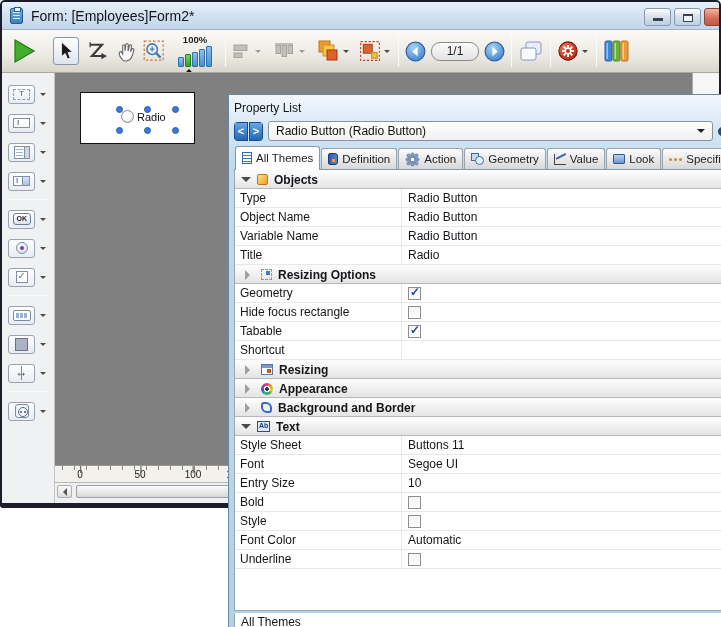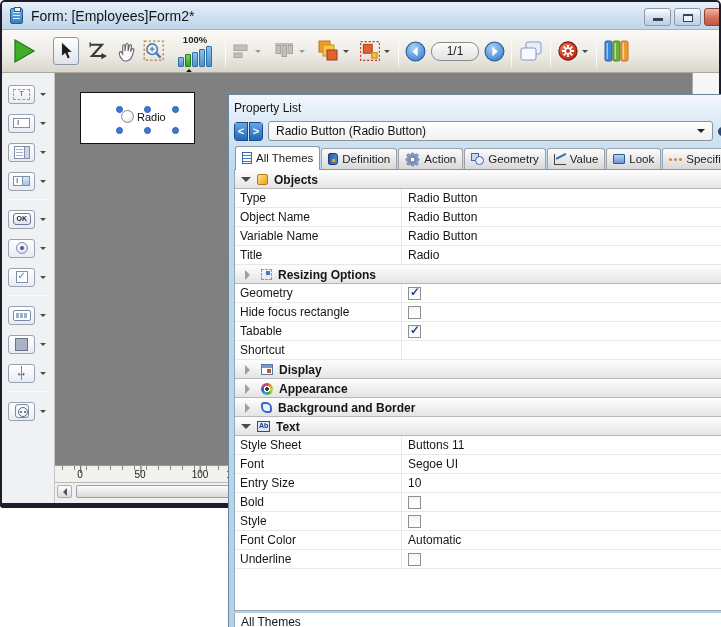--- a/index.html
+++ b/index.html
@@ -449,21 +449,21 @@
       <div class="handle" style="left:117px;top:33px"></div>
       <div class="handle" style="left:61px;top:54px"></div>
       <div class="handle" style="left:89px;top:54px"></div>
       <div class="handle" style="left:117px;top:54px"></div>
     </div>
     <div class="vscroll-strip"></div>
 
     <div class="ruler" id="ruler">
         <span class="tick-num" style="left: 25px;">0</span>
         <span class="tick-num" style="left: 85px;">50</span>
-        <span class="tick-num" style="left: 145px;">100</span>
+        <span class="tick-num" style="left: 138px;">100</span>
         <span class="tick-num" style="left: 174px;">1</span>
       </div>
     <div class="hscroll">
       <div class="hs-left"></div>
       <div class="hs-thumb"></div>
     </div>
   </div>
 
   <div class="prop-panel">
     <div class="pp-header">
@@ -570,21 +570,21 @@
           </div>
           <div class="prow">
             <span class="lbl">Shortcut</span>
             <span class="val">
               <span></span>
             </span>
           </div>
           <div class="prow group">
             <span class="tri right"></span>
             <span class="gi gi-display-icon"></span>
-            <span>Display</span>
+            <span>Resizing</span>
           </div>
           <div class="prow group">
             <span class="tri right"></span>
             <span class="gi gi-appearance-icon"></span>
             <span>Appearance</span>
           </div>
           <div class="prow group">
             <span class="tri right"></span>
             <span class="gi gi-background-icon"></span>
             <span>Background and Border</span>

